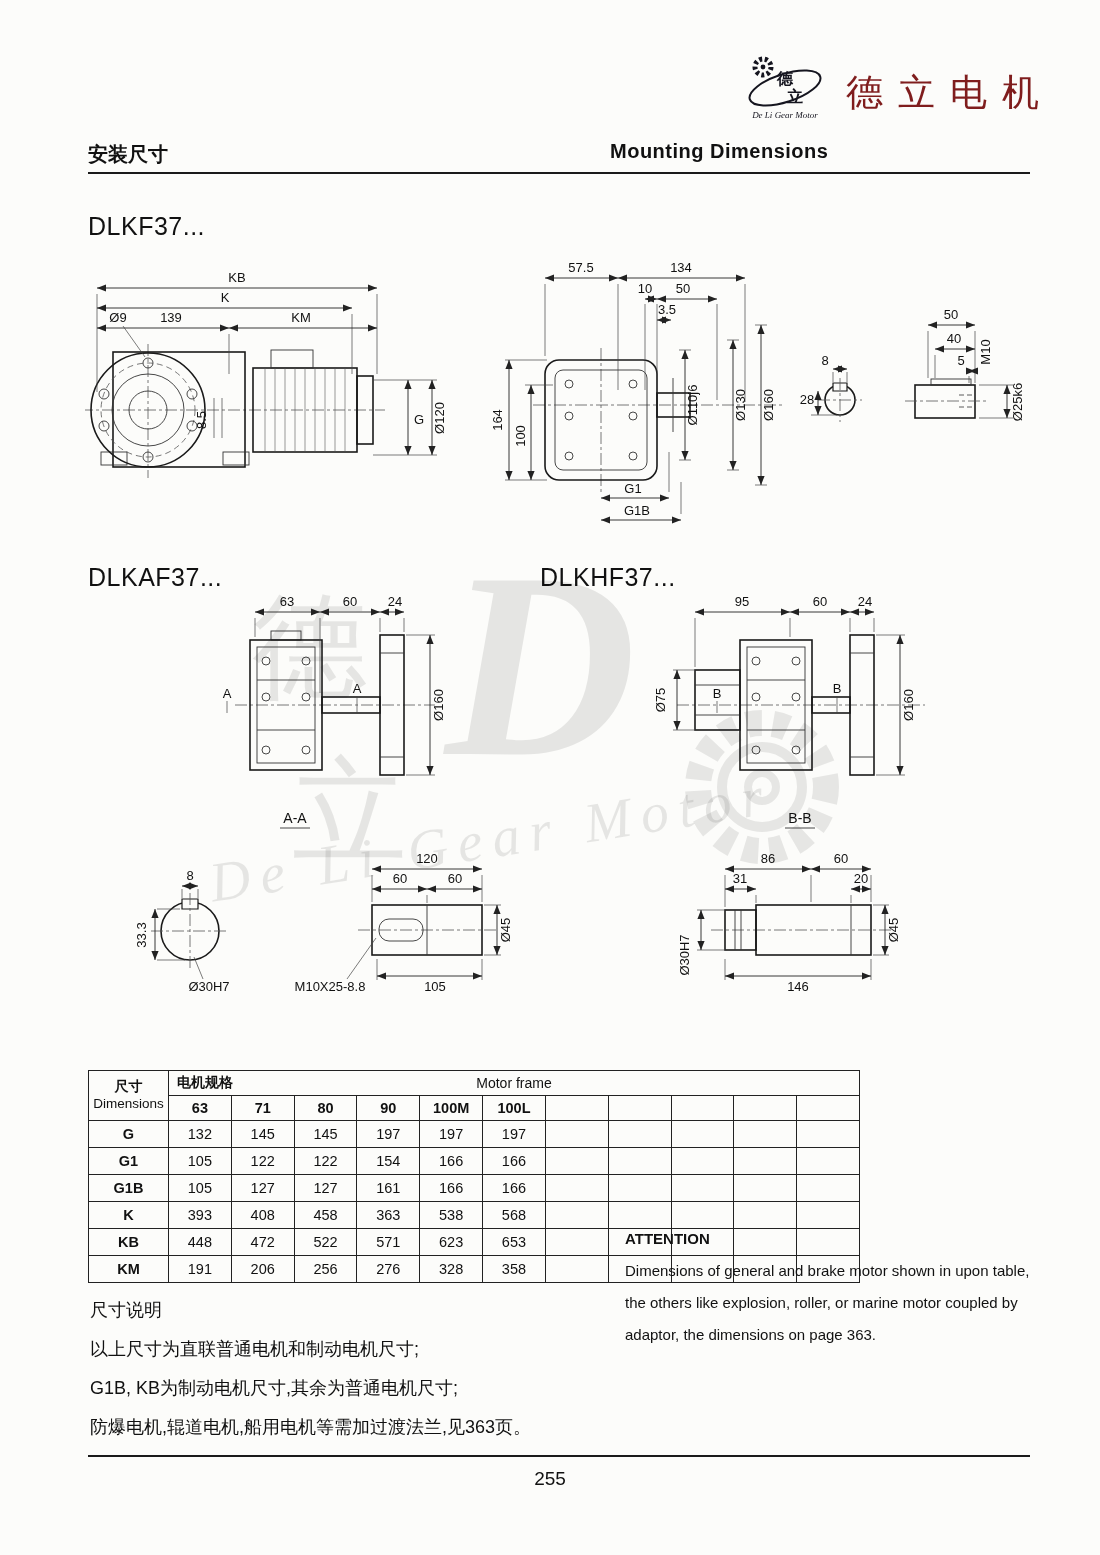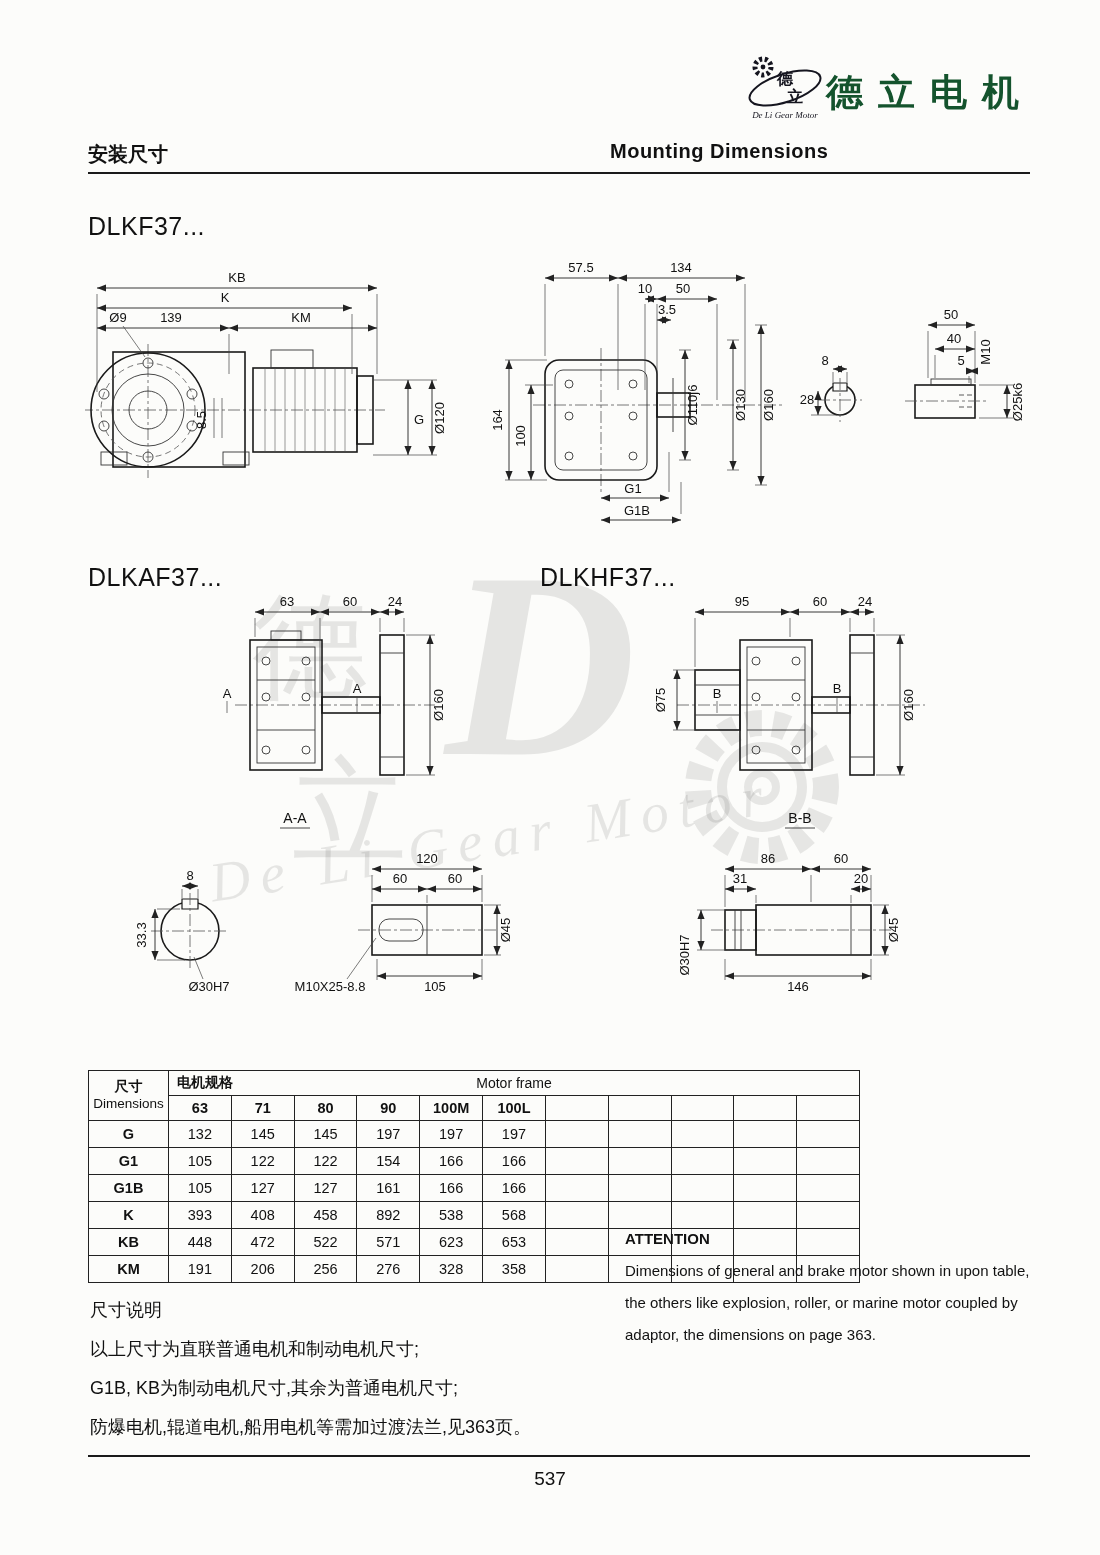--- a/index.html
+++ b/index.html
@@ -2,21 +2,21 @@
 <html><head>
 <meta charset="utf-8">
 <style>
   * { margin:0; padding:0; box-sizing:border-box; }
   html,body { background:#eaeaea; }
   body { font-family:"Liberation Sans", sans-serif; }
   #page { position:relative; width:1100px; height:1555px; margin:0 auto; background:#fcfcfa; color:#111; overflow:hidden; }
   .rule { position:absolute; background:#1a1a1a; }
 
   
-  #brand-text { position:absolute; left:826px; top:68px; font-size:37px; font-weight:bold; letter-spacing:15px; color:#14532d; white-space:nowrap; }
+  #brand-text { position:absolute; left:846px; top:68px; font-size:37px; font-weight:normal; letter-spacing:15px; color:#7f1d1d; white-space:nowrap; }
   #logo-mark { position:absolute; left:733px; top:50px; }
 
   
   #title-cn { position:absolute; left:88px; top:141px; font-size:20px; font-weight:bold; }
   #title-en { position:absolute; left:610px; top:140px; font-size:20px; font-weight:bold; letter-spacing:0.5px; }
   #title-rule { left:88px; top:172px; width:942px; height:2px; }
 
   .model-heading { position:absolute; font-size:25px; font-weight:normal; letter-spacing:0.5px;text-align:center; }
   #model-f  { left:88px;  top:212px; }
   #model-af { left:88px;  top:563px; }
@@ -542,21 +542,21 @@
         <td></td>
         <td></td>
         <td></td>
         <td></td>
       </tr>
       <tr>
         <td class="rl">K</td>
         <td>393</td>
         <td>408</td>
         <td>458</td>
-        <td>892</td>
+        <td>363</td>
         <td>538</td>
         <td>568</td>
         <td></td>
         <td></td>
         <td></td>
         <td></td>
         <td></td>
       </tr>
       <tr>
         <td class="rl">KB</td>
@@ -596,15 +596,15 @@
     <div>防爆电机,辊道电机,船用电机等需加过渡法兰,见363页。</div>
   </div>
   <div id="attention">
     <div class="at">ATTENTION</div>
     <div>Dimensions of general and brake motor shown in upon table,</div>
     <div>the others like explosion, roller, or marine motor coupled by</div>
     <div>adaptor, the dimensions on page 363.</div>
   </div>
 
   <div id="footer-rule" class="rule"></div>
-  <div id="page-number">537</div>
+  <div id="page-number">255</div>
 
 </div>
 
 </body></html>

